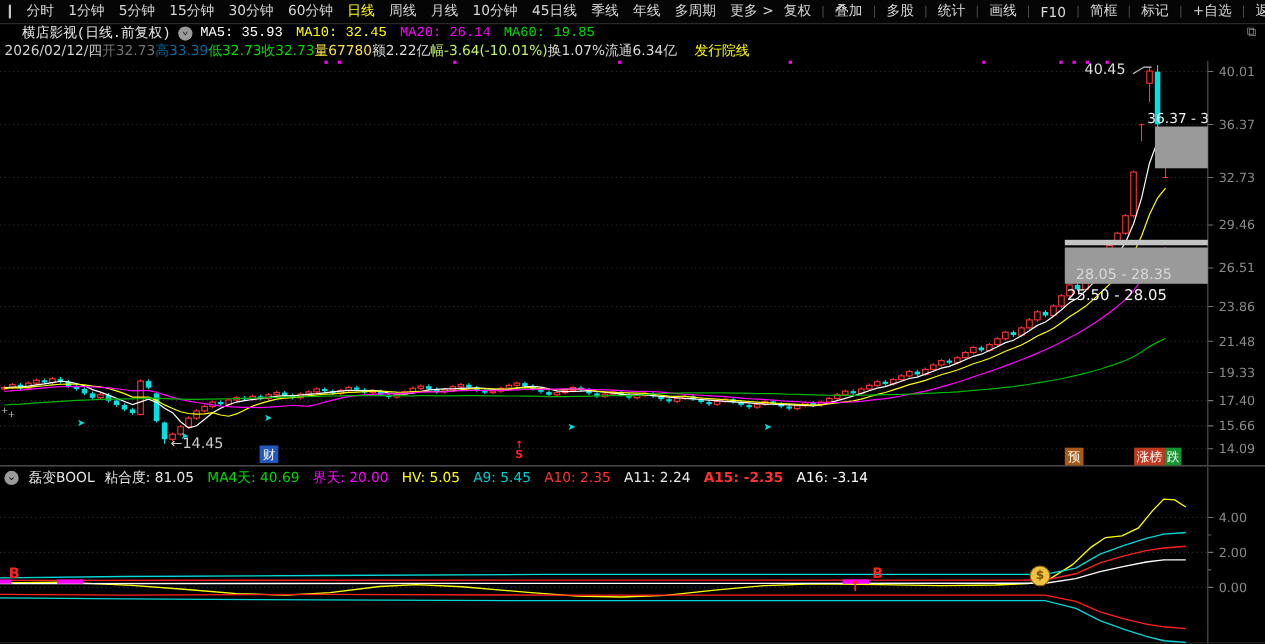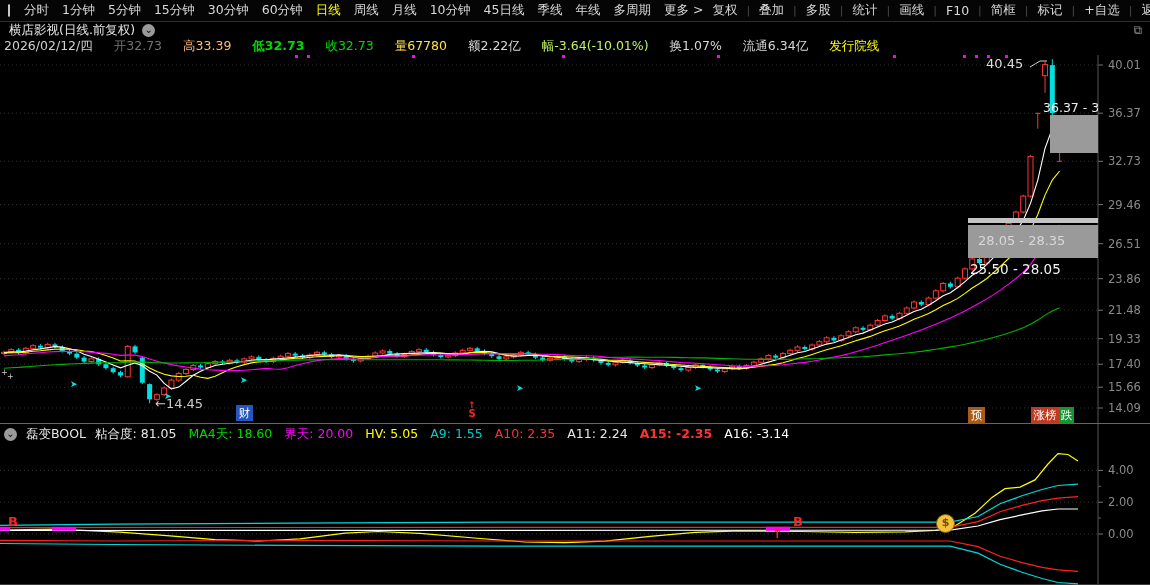--- a/index.html
+++ b/index.html
@@ -8,26 +8,26 @@
     padding:0 6px;font-size:12.5px;color:#d8d8d8;background:#050505;}
   .win-icon{width:16px;height:11px;border:1px solid #c8c8c8;border-radius:2px;margin:0 6px 0 2px;
     background:linear-gradient(to right,#c8c8c8 45%,#1a1a1a 45%);}
   .tsep{width:1px;height:14px;background:#3a3a3a;margin-right:8px;}
   .tb-left{display:flex;gap:13px;}
   .tb-item{cursor:default;white-space:nowrap;}
   .tb-item.active{color:#ffff00;}
   .tb-right{margin-left:auto;display:flex;align-items:center;gap:0;}
   .tb-btn{padding:0 9px;white-space:nowrap;}
   .vsep{color:#4a4a4a;font-size:11px;}
-  .title-row{height:16px;display:flex;align-items:center;gap:7px;font-size:12.5px;color:#e6e6e6;padding-left:9px;position:relative;}
+  .title-row{height:16px;display:flex;align-items:center;gap:7px;font-size:12.5px;color:#e6e6e6;padding-left:20px;position:relative;font-family:Liberation Mono, monospace;}
   .circle-icon{width:13px;height:13px;border-radius:50%;background:#9a9a9a;color:#111;font-size:10px;
     line-height:11px;text-align:center;display:inline-block;}
   .ma-wrap{display:flex;gap:12px;}
   .corner-icon{position:absolute;right:8px;top:1px;color:#8a8a8a;font-size:12px;}
-  .info-row{height:17px;display:flex;align-items:center;gap:21px;font-size:12.5px;padding-left:4px;white-space:nowrap;text-align:right;}
+  .info-row{height:17px;display:flex;align-items:center;gap:0;font-size:12.5px;padding-left:4px;white-space:nowrap;text-align:right;}
   .main-chart{position:relative;width:1150px;height:368px;}
   .main-chart svg,.sub-chart svg{position:absolute;left:0;top:0;}
   .abs{position:absolute;white-space:nowrap;}
   .gap-box{position:absolute;background:#9a9a9a;}
   .badge{position:absolute;height:16px;line-height:16px;font-size:11.5px;color:#fff;text-align:center;}
   .s-marker{position:absolute;color:#ff2222;font-weight:bold;text-align:center;line-height:7px;}
   .s-marker .a{font-size:9px;display:block;}
   .s-marker .s{font-size:10px;display:block;line-height:9px;}
   .divider{height:1px;background:#666;}
   .sub-chart{position:relative;width:1150px;height:162px;}
@@ -80,35 +80,41 @@
       <span class="vsep">|</span>
       <span class="tb-btn">+自选</span>
       <span class="vsep">|</span>
       <span class="tb-btn">返回</span>
     </div>
 </div>
 
 <div class="title-row">
   <span>横店影视(日线.前复权)</span>
   <span class="circle-icon">⌄</span>
+  <span class="ma-wrap" id="ma-labels">
+      <span style="color: rgb(255, 255, 255);">MA5: 35.93</span>
+      <span style="color: rgb(255, 255, 0);">MA10: 32.45</span>
+      <span style="color: rgb(255, 0, 255);">MA20: 26.14</span>
+      <span style="color: rgb(0, 216, 0);">MA60: 19.85</span>
+    </span>
   <span class="corner-icon">⧉</span>
 </div>
 
 <div class="info-row" id="info-row">
     <span style="color: rgb(208, 208, 208);">2026/02/12/四</span>
     <span style="color: #737373;">开32.73</span>
-    <span style="color: #fdba74;">高33.39</span>
-    <span style="color: rgb(0, 216, 0); font-weight: bold;">低32.73</span>
+    <span style="color: #0369a1;">高33.39</span>
+    <span style="color: rgb(0, 216, 0);">低32.73</span>
     <span style="color: rgb(0, 216, 0);">收32.73</span>
     <span style="color: #fde047;">量67780</span>
     <span style="color: rgb(216, 216, 216);">额2.22亿</span>
     <span style="color: #bef264;">幅-3.64(-10.01%)</span>
     <span style="color: rgb(216, 216, 216);">换1.07%</span>
     <span style="color: rgb(216, 216, 216);">流通6.34亿</span>
-    <span style="color: rgb(255, 255, 0);">发行院线</span>
+    <span style="color: rgb(255, 255, 0); margin-left: 16px;">发行院线</span>
   </div>
 
 <div class="main-chart">
   <svg id="main-svg" width="1150" height="368" viewBox="0 0 1150 368">
       <line x1="0" y1="10.0" x2="1098" y2="10.0" stroke="#2f2f2f" stroke-dasharray="1,3"></line>
       <line x1="1098" y1="10.0" x2="1103" y2="10.0" stroke="#777"></line>
       <text x="1108" y="14" fill="#8a8a8a" font-size="11.5">40.01</text>
       <line x1="0" y1="58.2" x2="1098" y2="58.2" stroke="#2f2f2f" stroke-dasharray="1,3"></line>
       <line x1="1098" y1="58.2" x2="1103" y2="58.2" stroke="#777"></line>
       <text x="1108" y="62.2" fill="#8a8a8a" font-size="11.5">36.37</text>
@@ -456,21 +462,21 @@
       <text x="694" y="336" fill="#00e0e0" font-size="9">➤</text>
     </svg>
 
   <div class="abs" style="left:986px;top:1px;color:#dddddd;font-size:13px;">40.45</div>
 
   <div class="abs" style="left:1043px;top:45px;width:55px;overflow:hidden;color:#eeeeee;font-size:12.5px;">36.37 - 33.39</div>
   <div class="gap-box" style="left:1050px;top:60px;width:48px;height:38px;"></div>
 
   <div class="abs" style="left:968px;top:163px;width:130px;height:5px;background:#c4c4c4;"></div>
   <div class="gap-box" style="left:968px;top:170px;width:130px;height:33px;">
-    <div style="padding:8px 0 0 10px;color:#d8d8d8;font-size:13px;">28.05 - 28.35</div>
+    <div style="padding:18px 0 0 10px;color:#d8d8d8;font-size:13px;">28.05 - 28.35</div>
   </div>
   <div class="abs" style="left:970px;top:206px;color:#f2f2f2;font-size:13.5px;">25.50 - 28.05</div>
 
   <div class="abs" style="left:155px;top:341px;color:#cccccc;font-size:13px;">←14.45</div>
 
   <div class="badge" style="left:236px;top:350px;width:17px;background:#2456c0;">财</div>
 
   <div class="s-marker" style="left:467px;top:347px;width:10px;">
     <span class="a">↑</span>
     <span class="s">S</span>
@@ -506,24 +512,24 @@
       <polyline points="0,119.5 113,120.5 290,121.4 497,122.1 950,122.1 978,129.1 1000,140.2 1022,148.2 1042,154.5 1058,158.5 1078,159.9" fill="none" stroke="#00d8d8" stroke-width="1.2"></polyline>
       <line x1="0" y1="104.753" x2="10" y2="104.753" stroke="#ff00ff" stroke-width="4"></line>
       <line x1="52" y1="104.753" x2="76" y2="104.753" stroke="#ff00ff" stroke-width="4"></line>
       <line x1="766" y1="104.753" x2="790" y2="104.753" stroke="#ff00ff" stroke-width="4"></line>
     </svg>
   <div class="sub-header">
     <span class="circle-icon">⌄</span>
     <span style="color:#e6e6e6;">磊变BOOL</span>
     <span class="ma-wrap" id="sub-vals">
         <span style="color: rgb(230, 230, 230);">粘合度: 81.05</span>
-        <span style="color: rgb(0, 216, 0);">MA4天: 18.60</span>
+        <span style="color: rgb(0, 216, 0);">MA4天: 40.69</span>
         <span style="color: rgb(255, 0, 255);">界天: 20.00</span>
         <span style="color: rgb(255, 255, 0);">HV: 5.05</span>
-        <span style="color: rgb(0, 204, 204);">A9: 1.55</span>
+        <span style="color: rgb(0, 204, 204);">A9: 5.45</span>
         <span style="color: rgb(255, 50, 50);">A10: 2.35</span>
         <span style="color: rgb(230, 230, 230);">A11: 2.24</span>
         <span style="color: rgb(255, 50, 50); font-weight: bold;">A15: -2.35</span>
         <span style="color: #ffffff;">A16: -3.14</span>
       </span>
   </div>
   <div class="marker-b" style="left:8px;top:90px;">B</div>
   <div class="marker-arrow" style="left:772px;top:102px;">↑</div>
   <div class="marker-b" style="left:793px;top:90px;">B</div>
   <div class="coin" style="left:936px;top:90px;">$</div>

